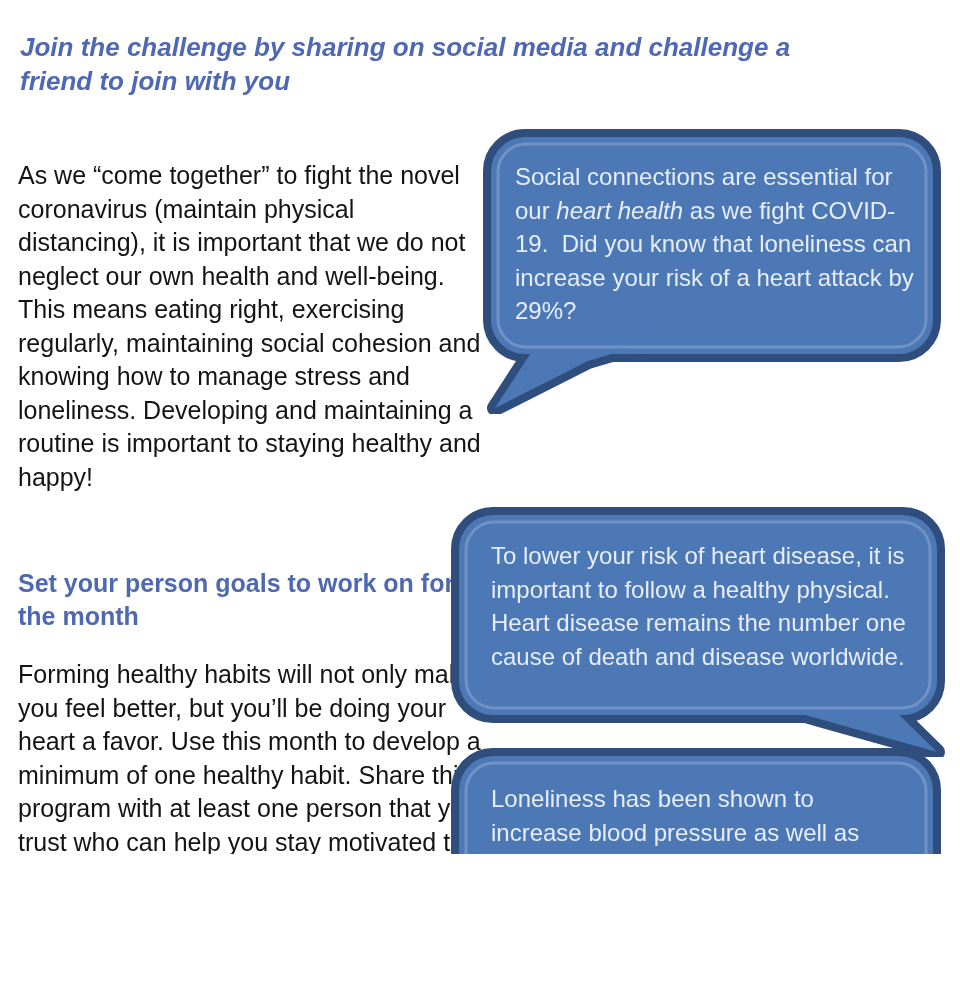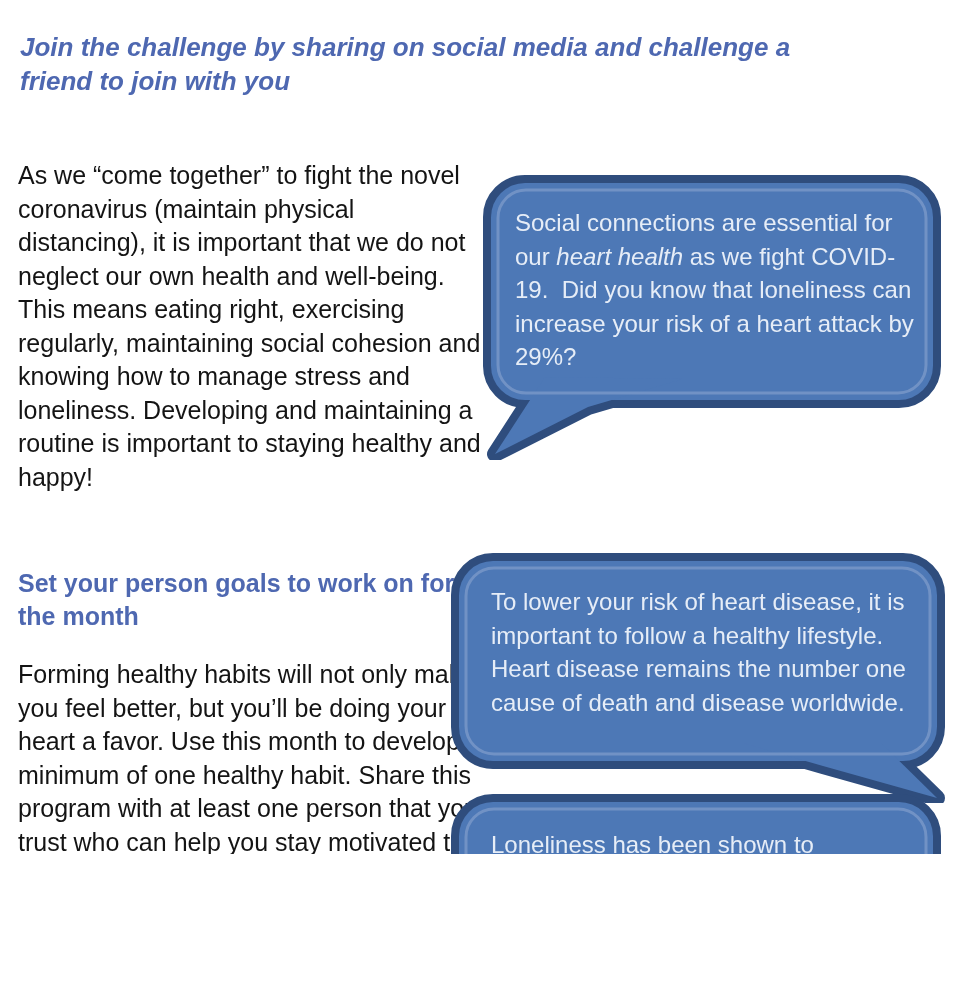--- a/index.html
+++ b/index.html
@@ -42,21 +42,20 @@
     width: 464px;
     color: #141414;
     font-size: 25px;
     line-height: 33.5px;
   }
   .par-1 { top: 111px; margin-top: 48px; }
   .par-2 { top: 633px; }
 
   .callout {
     position: absolute;
-    margin-top: 46px;
   }
   .callout svg {
     position: absolute;
     left: 0;
     top: 0;
     display: block;
   }
   .callout .bubble-text {
     position: absolute;
     color: #e6edf7;
@@ -102,21 +101,21 @@
   </div>
 
   <div class="callout callout-2">
     <svg width="494" height="250" viewBox="0 0 494 250">
       <rect class="shape-stroke" x="8" y="8" width="478" height="200" rx="34"></rect>
       <polygon class="shape-stroke" points="430,190 486,245 372,213 292,190"></polygon>
       <rect class="shape-fill" x="8" y="8" width="478" height="200" rx="34"></rect>
       <polygon class="shape-fill" points="430,190 486,245 372,213 292,190"></polygon>
       <rect class="shape-highlight" x="15" y="15" width="464" height="186" rx="28"></rect>
     </svg>
-    <div class="bubble-text">To lower your risk of heart disease, it is important to follow a healthy lifestyle. Heart disease remains the number one cause of death and disease worldwide.</div>
+    <div class="bubble-text">To lower your risk of heart disease, it is important to follow a healthy physical. Heart disease remains the number one cause of death and disease worldwide.</div>
   </div>
 
   <div class="callout callout-3">
     <svg width="490" height="257" viewBox="0 0 490 257">
       <rect class="shape-stroke" x="8" y="8" width="474" height="176" rx="34"></rect>
       <polygon class="shape-stroke" points="80,165 24,242 130,198 280,168"></polygon>
       <rect class="shape-fill" x="8" y="8" width="474" height="176" rx="34"></rect>
       <polygon class="shape-fill" points="80,165 24,242 130,198 280,168"></polygon>
       <rect class="shape-highlight" x="15" y="15" width="460" height="162" rx="28"></rect>
     </svg>

